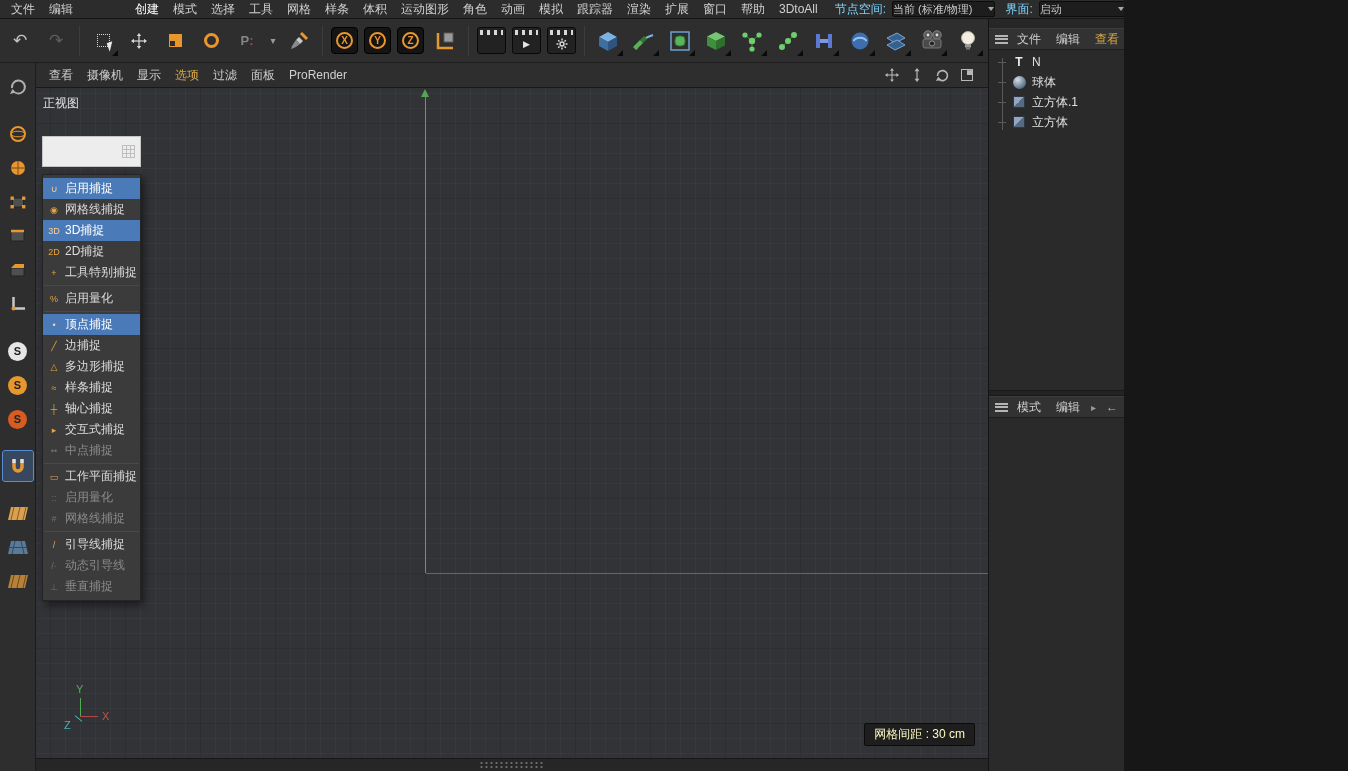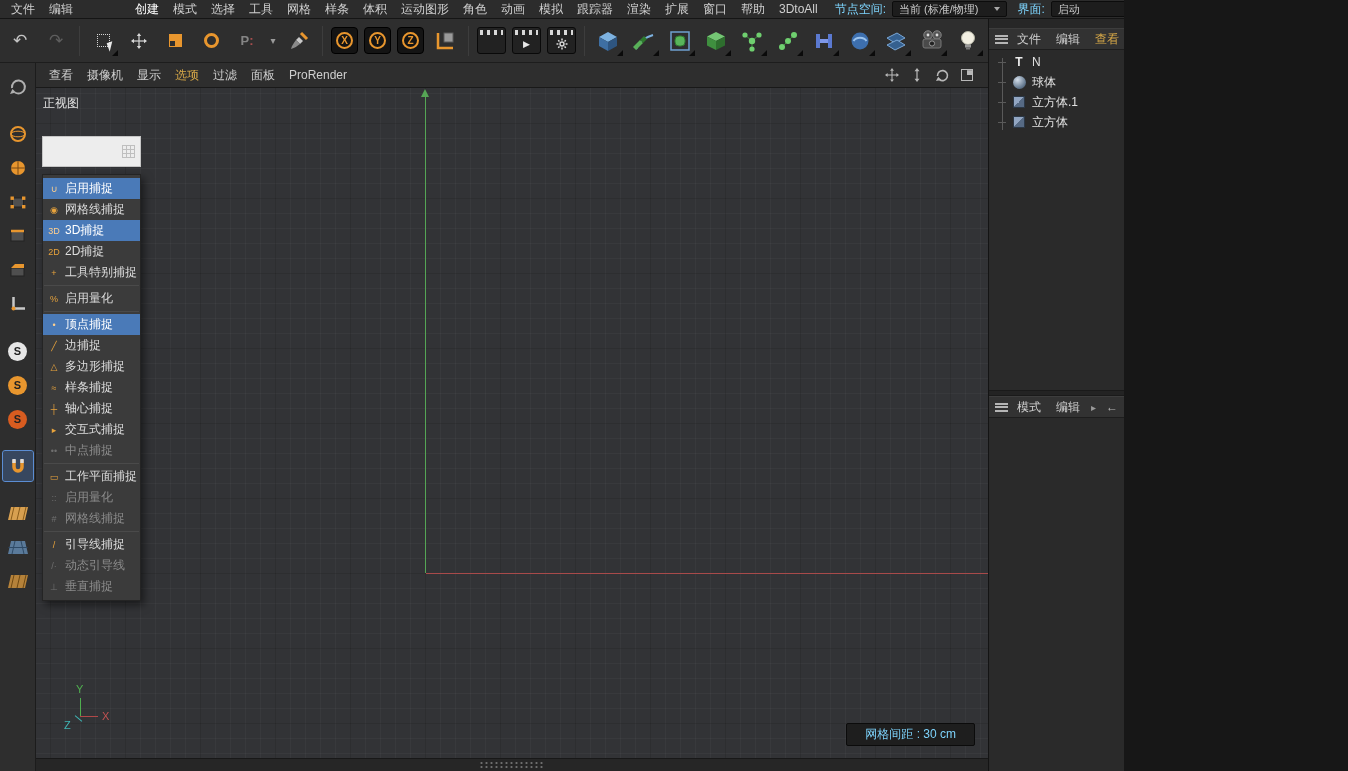--- a/index.html
+++ b/index.html
@@ -6,21 +6,21 @@
   html,body { background:#171717; }
   .app { position:relative; width:1124px; height:771px; background:#1f1f1f;
          font-family:"Liberation Sans","DejaVu Sans",sans-serif; font-size:12px; color:#cfcfcf; overflow:hidden; }
 
   
   .menubar { display:flex; align-items:center; height:19px; background:#2c2c2c; border-bottom:1px solid #151515; padding:0 4px; }
   .mi { padding:1px 7px; white-space:nowrap; }
   .mi.accent { color:#ffffff;margin-left:48px; }
   .mb-spacer { flex:1; }
   .mb-lbl { color:#7dd3fc; margin:0 6px 0 10px; white-space:nowrap; }
-  .combo { display:inline-flex; align-items:center; gap:16px; height:16px; background:#1d1d1d; border:1px solid #0c0c0c; border-radius:2px; padding:0 6px; font-size:11px; color:#c8c8c8; white-space:nowrap; }
+  .combo { display:inline-flex; align-items:center; gap:16px; height:16px; background:#1d1d1d; border:1px solid #0c0c0c; border-radius:2px; padding:0 0; font-size:11px; color:#c8c8c8; white-space:nowrap; }
   .caret { width:0; height:0; border-left:3.5px solid transparent; border-right:3.5px solid transparent; border-top:4px solid #a8a8a8; }
 
   
   .body-row { display:flex; height:752px; }
   .center-col { width:1095px; display:flex; flex-direction:column; }
   .right-col { width:253px; background:#272727; border-left:1px solid #141414; display:flex; flex-direction:column; }
 
   
   .toolbar { height:44px; background:#2e2e2e; border-bottom:1px solid #1d1d1d; display:flex; align-items:center; padding:0 3px; gap:2px; }
   .tile { position:relative; width:34px; height:34px; display:flex; align-items:center; justify-content:center; border-radius:2px; flex:none; }
@@ -60,21 +60,21 @@
 
   .viewport { position:relative; flex:1; background:#323336; overflow:hidden;
     background-image:
       linear-gradient(rgba(0,0,0,.20) 1px,transparent 1px),
       linear-gradient(90deg,rgba(0,0,0,.20) 1px,transparent 1px),
       linear-gradient(rgba(255,255,255,.030) 1px,transparent 1px),
       linear-gradient(90deg,rgba(255,255,255,.030) 1px,transparent 1px);
     background-size:75px 75px,75px 75px,15px 15px,15px 15px;
     background-position:35px 35px,14px 35px,5px 5px,14px 5px; }
   .vp-label { position:absolute; left:7px; top:7px; color:#e2e2e2; }
-  .grid-badge { position:absolute; right:13px; bottom:12px; background:#1e1e1e; border:1px solid #0b0b0b; border-radius:2px; padding:2px 18px; color:#7dd3fc; }
+  .grid-badge { position:absolute; right:13px; bottom:12px; background:#1e1e1e; border:1px solid #0b0b0b; border-radius:2px; padding:2px 9px; color:#fef9c3; }
   .axis-y { position:absolute; left:389px; top:9px; width:1px; height:476px; background:#55a555; }
   .axis-y-arrow { position:absolute; left:385px; top:1px; width:0; height:0; border-left:4px solid transparent; border-right:4px solid transparent; border-bottom:8px solid #55a555; }
   .axis-x { position:absolute; left:390px; top:485px; width:655px; height:1px; background:#a84a4a; }
   .axis-x-arrow { position:absolute; left:1044px; top:481px; width:0; height:0; border-top:4px solid transparent; border-bottom:4px solid transparent; border-left:8px solid #a84a4a; }
   .gizmo { position:absolute; left:32px; top:597px; width:70px; height:48px; font-size:11px; }
   .gz-y-line { position:absolute; left:12px; top:13px; width:1px; height:18px; background:#4fae4f; }
   .gz-x-line { position:absolute; left:12px; top:31px; width:18px; height:1px; background:#b04848; }
   .gz-z-line { position:absolute; left:6px; top:33px; width:9px; height:1px; background:#3fb5b5; transform:rotate(40deg); }
   .gz-y { position:absolute; left:8px; top:-2px; color:#4fae4f; }
   .gz-x { position:absolute; left:34px; top:25px; color:#c25252; }

